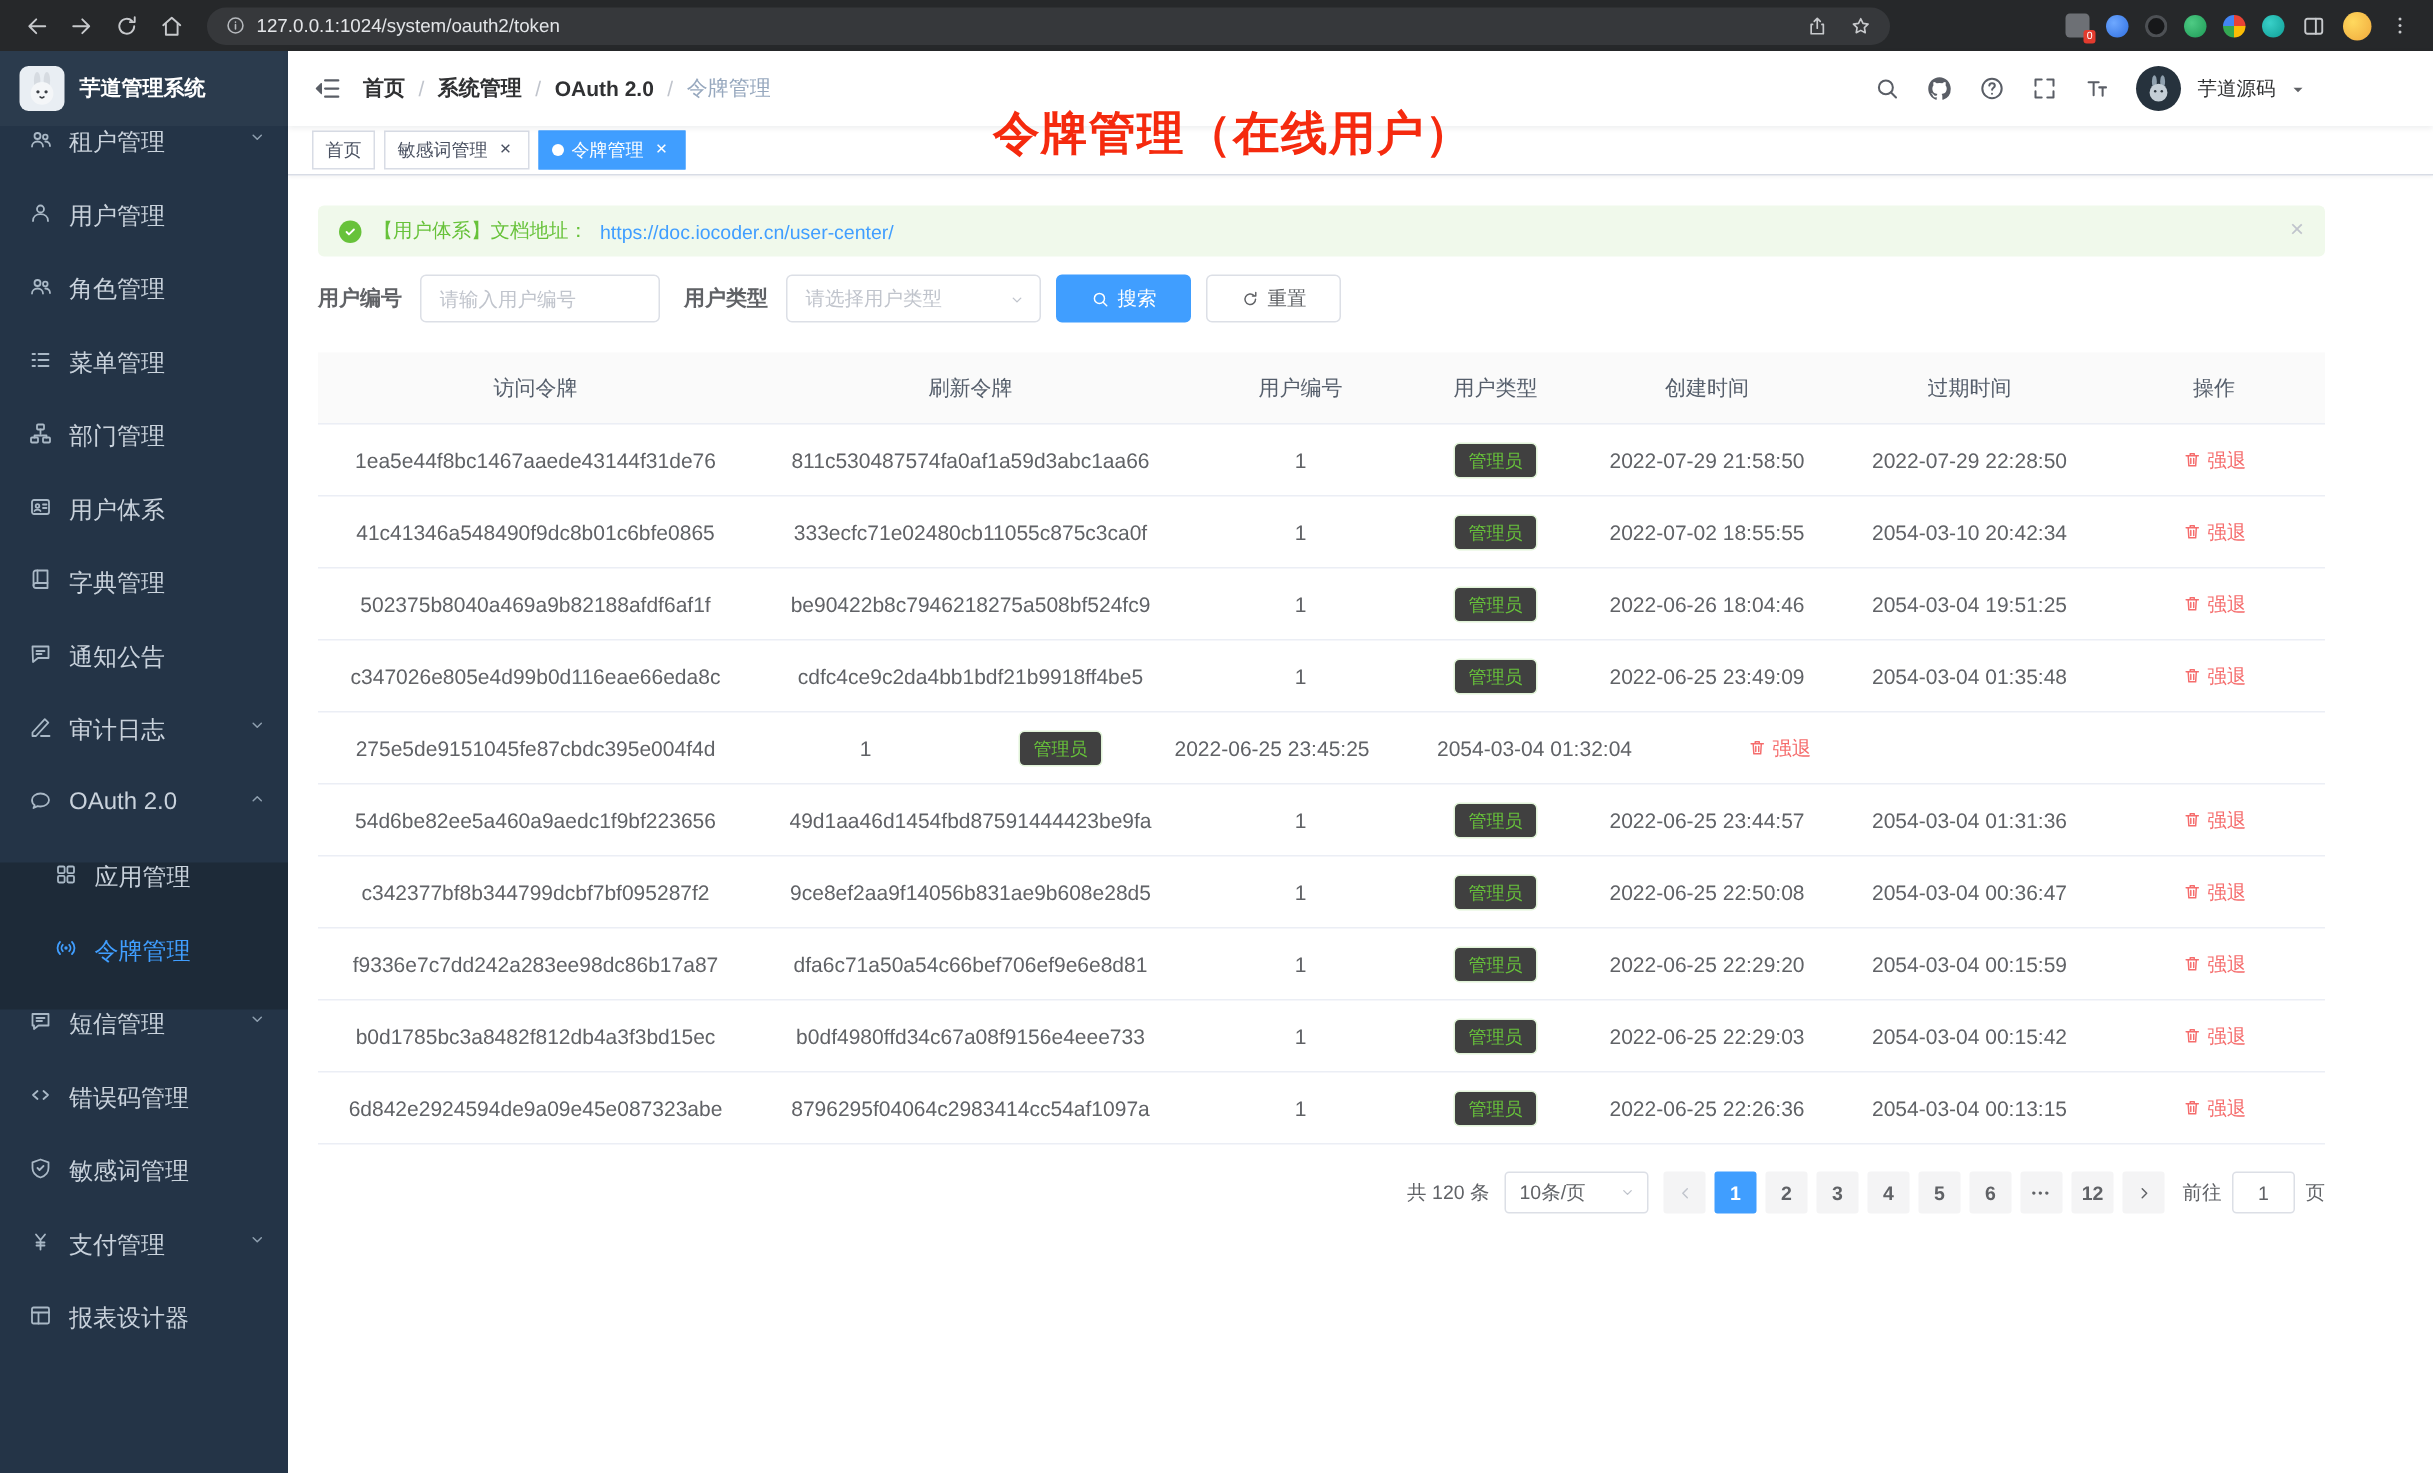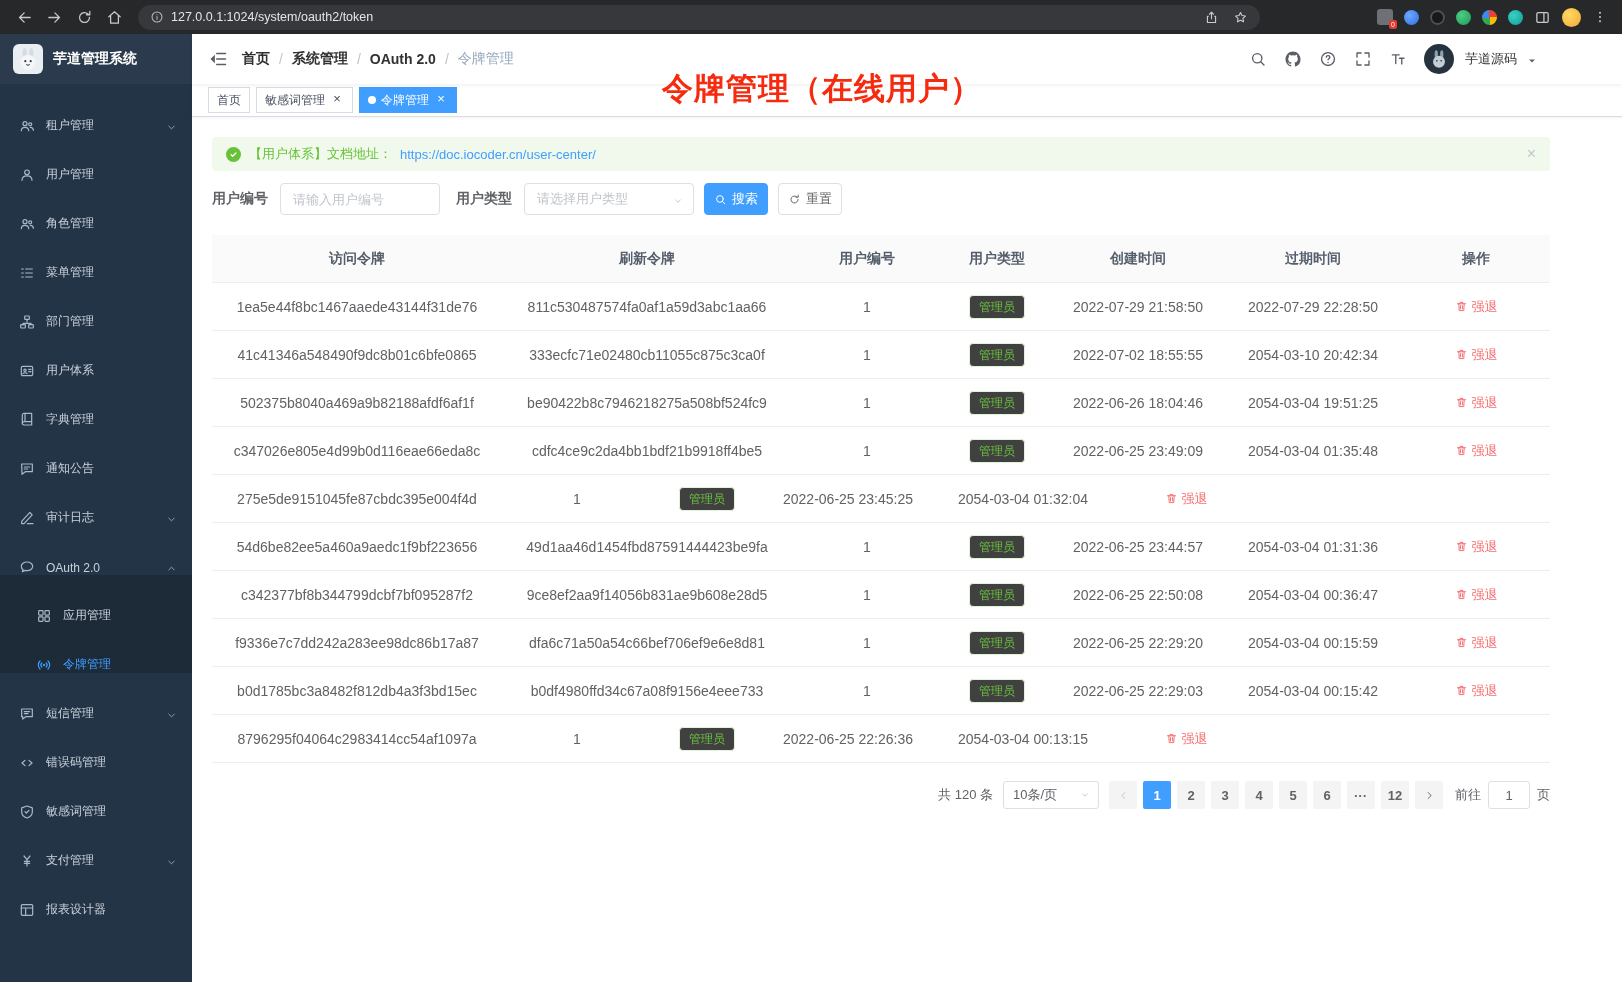--- a/index.html
+++ b/index.html
@@ -35,21 +35,21 @@
 .dots-ic svg{width:16px;height:16px}
 
 
 .app{flex:1;display:flex;min-height:0}
 .sidebar{width:192px;flex:0 0 192px;background:#243447;display:flex;flex-direction:column;color:#c9d2dc}
 .logo{height:50px;flex:0 0 50px;display:flex;align-items:center;gap:10px;padding:0 13px;background:#2b3b4d}
 .logo-avatar{width:30px;height:30px;border-radius:6px;background:#e9eef3;flex:0 0 auto;display:flex;align-items:center;justify-content:center;overflow:hidden}
 .logo-avatar svg{width:26px;height:26px}
 .logo-title{color:#fff;font-size:14px;font-weight:700;white-space:nowrap}
 .menu{flex:1;overflow:hidden;padding-top:1px}
-.menu-item{height:49px;display:flex;align-items:flex-end;padding:0 14px 0 19px;font-size:12px;cursor:pointer;white-space:nowrap}
+.menu-item{height:49px;display:flex;align-items:flex-start;padding:0 14px 0 19px;font-size:16px;cursor:pointer;white-space:nowrap}
 .menu-item .ic{width:16px;height:16px;margin-right:11px;color:#a9b8c6;flex:0 0 auto}
 .menu-item .mlabel{color:#c9d2dc}
 .menu-item .arrow{margin-left:auto;width:13px;height:13px;color:#8fa0b0}
 .menu-item .arrow svg{width:13px;height:13px}
 .submenu{background:#1d2a38}
 .menu-item.sub-item{padding-left:36px}
 .menu-item.active .mlabel{color:#409eff}
 .menu-item.active .ic{color:#409eff}
 
 .main{flex:1;display:flex;flex-direction:column;background:#fff;position:relative;min-width:0}
@@ -86,27 +86,27 @@
 
 .searchbar{margin-top:12px;display:flex;align-items:center;height:32px}
 .flabel{font-size:14px;font-weight:700;color:#606266;margin-right:12px;white-space:nowrap}
 .flabel.second{margin-left:16px}
 .finput{width:160px;height:32px;border:1px solid #dcdfe6;border-radius:4px;padding:0 12px;font-size:13px;color:#606266;outline:none;background:#fff}
 .finput::placeholder{color:#c0c4cc}
 .fselect{width:170px;height:32px;border:1px solid #dcdfe6;border-radius:4px;display:flex;align-items:center;justify-content:space-between;padding:0 9px 0 12px;background:#fff;cursor:pointer}
 .fselect .ph{font-size:13px;color:#c0c4cc}
 .scaret{width:12px;height:12px;color:#c0c4cc}
 .scaret svg{width:12px;height:12px}
-.btn{height:32px;border-radius:4px;font-size:13px;display:inline-flex;align-items:center;gap:5px;padding:0 9px;cursor:pointer;border:1px solid transparent;white-space:nowrap}
+.btn{height:32px;border-radius:4px;font-size:13px;display:inline-flex;align-items:center;gap:5px;padding:0 22px;cursor:pointer;border:1px solid transparent;white-space:nowrap}
 .btn svg{width:13px;height:13px}
 .btn-primary{background:#409eff;border-color:#409eff;color:#fff;margin-left:10px}
 .btn-plain{background:#fff;border-color:#dcdfe6;color:#606266;margin-left:10px}
 
 .table{margin-top:20px;width:1338px;font-size:14px;color:#606266}
-.thead{display:flex;height:48px;background:#fafafa;border-bottom:1px solid #ebeef5;font-weight:700;color:#555e6b}
+.thead{display:flex;height:48px;background:#fafafa;border-bottom:1px solid #ebeef5;font-weight:400;color:#555e6b}
 .th,.td{display:flex;align-items:center;justify-content:center;padding:0 6px;overflow:hidden;white-space:nowrap}
 .trow{display:flex;height:48px;border-bottom:1px solid #ebeef5}
 .badge{background:#404040;border:1px solid #e1f3d8;color:#67c23a;font-size:12px;height:24px;line-height:22px;padding:0 9px;border-radius:4px}
 .danger-link{color:#f56c6c;font-size:13px;display:inline-flex;align-items:center;gap:4px;cursor:pointer}
 .danger-link svg{width:13px;height:13px}
 
 .pager{width:1338px;margin-top:18px;display:flex;align-items:center;justify-content:flex-end;gap:10px;font-size:13px;color:#606266}
 .psize{width:96px;height:28px;border:1px solid #dcdfe6;border-radius:3px;display:flex;align-items:center;justify-content:space-between;padding:0 7px 0 9px;cursor:pointer;color:#606266}
 .pager-pages{display:flex;align-items:center;gap:6px}
 .pbtn{min-width:28px;height:28px;padding:0 4px;background:#f4f4f5;color:#606266;border-radius:2px;display:inline-flex;align-items:center;justify-content:center;cursor:pointer;font-weight:600}
@@ -616,20 +616,21 @@
               <div class="td" style="width:148px">
                 <span class="danger-link">
                   <svg class="ic st" viewBox="0 0 24 24">
                     <path d="M4.5 7h15M9.5 7V4.5h5V7M7 7l.8 12.5h8.4L17 7M10.2 10.5v6M13.8 10.5v6"></path>
                   </svg>
                   <span>强退</span>
                 </span>
               </div>
             </div>
             <div class="trow">
+              <div class="td" style="width:290px">6d842e2924594de9a09e45e087323abe</div>
               <div class="td" style="width:290px">8796295f04064c2983414cc54af1097a</div>
               <div class="td" style="width:150px">1</div>
               <div class="td" style="width:110px">
                 <span class="badge">管理员</span>
               </div>
               <div class="td" style="width:172px">2022-06-25 22:26:36</div>
               <div class="td" style="width:178px">2054-03-04 00:13:15</div>
               <div class="td" style="width:148px">
                 <span class="danger-link">
                   <svg class="ic st" viewBox="0 0 24 24">

